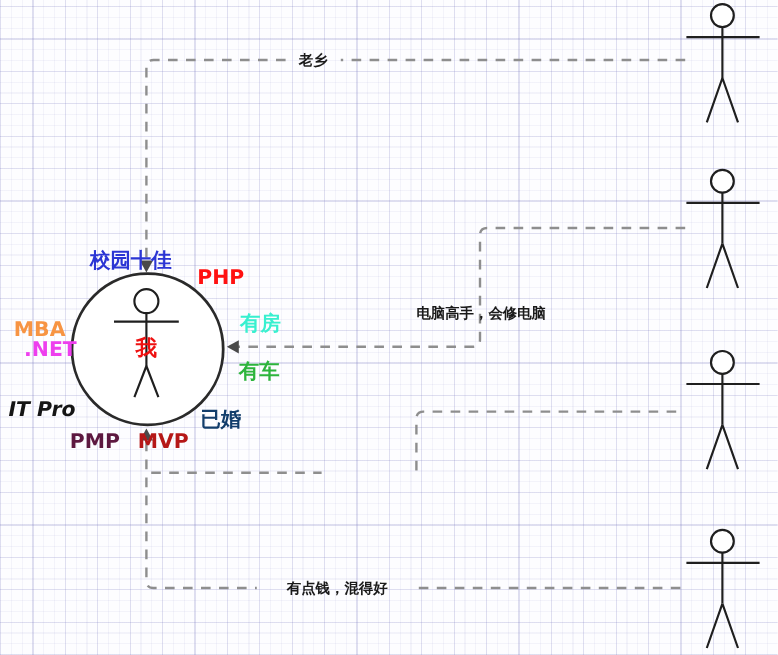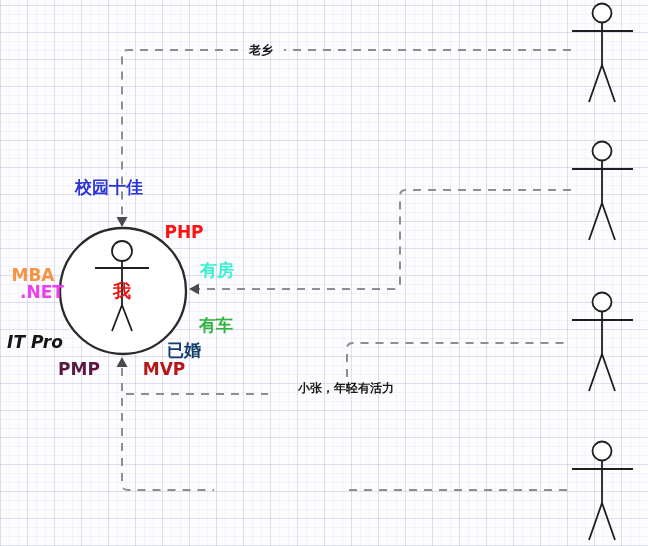--- a/index.html
+++ b/index.html
@@ -92,41 +92,42 @@
     </g>
 
     <g class="fig">
       <circle class="fig-head" cx="602" cy="451" r="9.5"></circle>
       <path d="M602,460.5 L602,503"></path>
       <path d="M572,469 L633,469"></path>
       <path d="M602,503 L589,540 M602,503 L615,540"></path>
     </g>
   </svg>
 
-  <div class="lbl attr" style="left: 109px; top: 187px; color: rgb(43, 53, 212);">校园十佳</div>
+  <div class="lbl attr" style="left: 109px; top: 218px; color: rgb(43, 53, 212);">校园十佳</div>
 
   <div class="lbl attr" style="left: 184px; top: 220px; color: rgb(255, 17, 17); margin-top: 12px;">PHP</div>
 
   <div class="lbl attr" style="left: 33px; top: 239px; color: rgb(247, 148, 67); margin-top: 36px;">MBA</div>
 
   <div class="lbl attr" style="left: 217px; top: 270px; color: rgb(56, 240, 207);">有房</div>
 
   <div class="lbl attr" style="left: 42px; top: 292px; color: rgb(238, 63, 238);">.NET</div>
 
-  <div class="lbl attr" style="left: 216px; top: 325px; color: rgb(45, 180, 60);">有车</div>
+  <div class="lbl attr" style="left: 216px; top: 310px; color: rgb(45, 180, 60);">有车</div>
 
   <div class="lbl attr" style="left: 35px; top: 342px; color: rgb(21, 21, 21); font-style: italic;">IT Pro</div>
 
   <div class="lbl attr" style="left: 184px; top: 350px; color: rgb(18, 61, 107);">已婚</div>
 
   <div class="lbl attr" style="left: 79px; top: 369px; color: rgb(93, 24, 64);">PMP</div>
 
-  <div class="lbl attr" style="left: 164px; top: 369px; color: rgb(181, 23, 23);">MVP</div>
+  <div class="lbl attr" style="left: 136px; top: 369px; color: rgb(181, 23, 23);">MVP</div>
 
   <div class="lbl me-lbl" style="left: 122px; top: 291px; color: rgb(238, 17, 17);">我</div>
 
   <div class="lbl rel" style="left:261px;top:51px;">老乡</div>
 
+  <div class="lbl rel" style="left:401px;top:262px;">电脑高手，会修电脑</div>
 
-  <div class="lbl rel" style="left:346px;top:389px;">小张，年轻有活力</div>
 
+  <div class="lbl rel" style="left:281px;top:491px;">有点钱，混得好</div>
 
 </div>
 
 </body></html>

